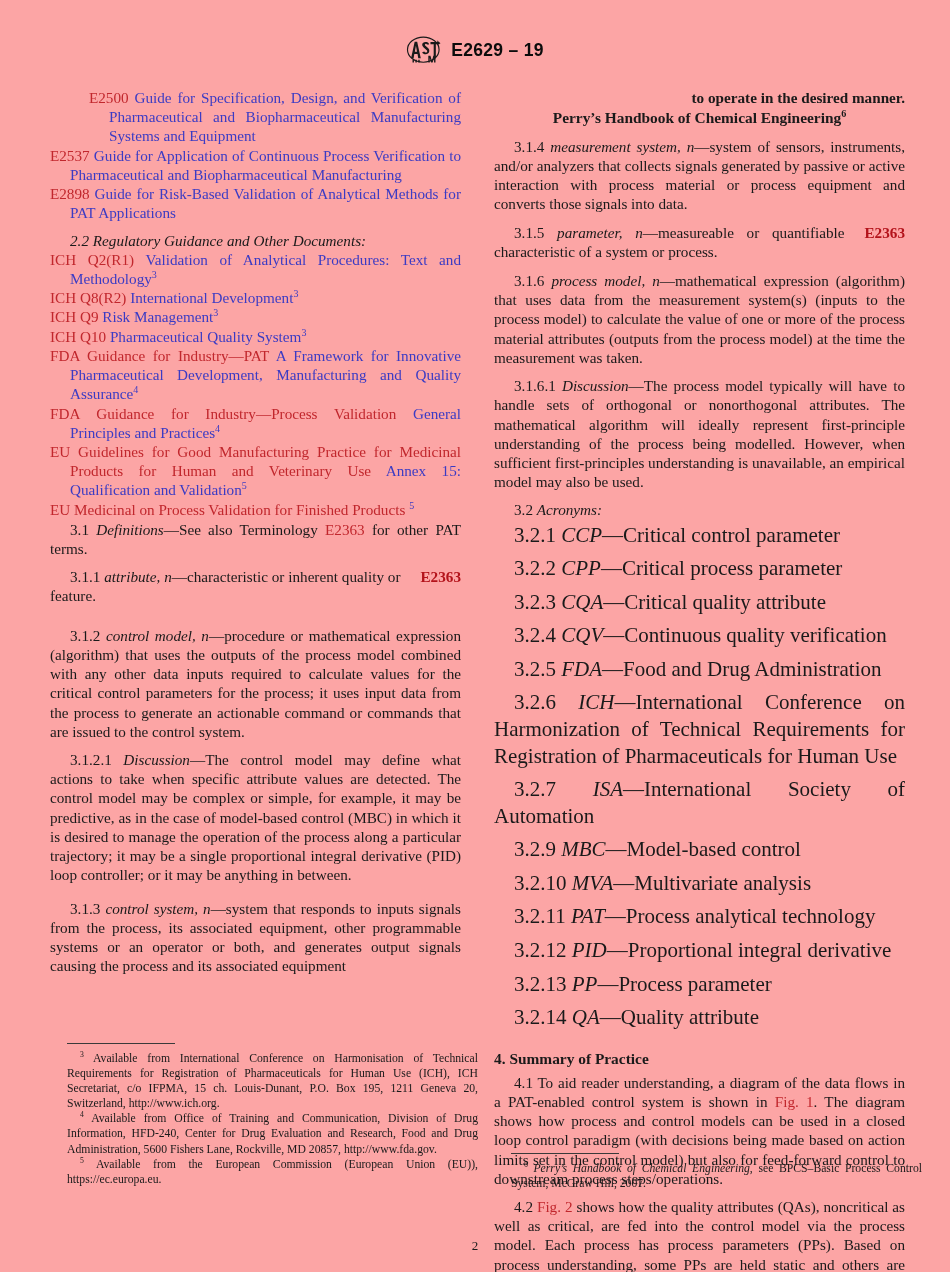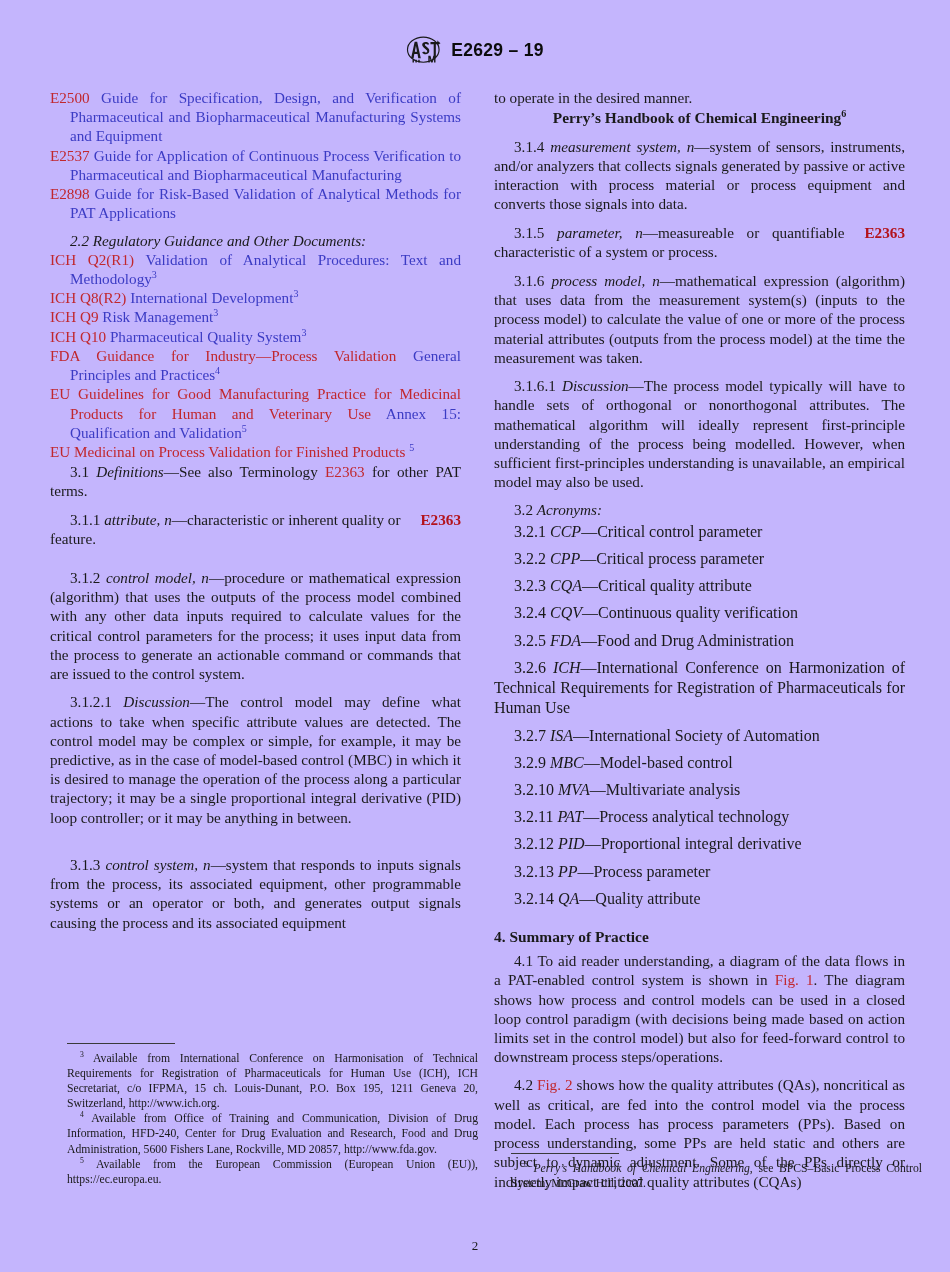--- a/index.html
+++ b/index.html
@@ -10,21 +10,21 @@
   }
   body {
     font-family: "Liberation Serif", "DejaVu Serif", serif;
     color: #1a1a1a;
   }
   .page {
     position: relative;
     width: 950px;
     height: 1272px;
     margin: 0 auto;
-    background: #c4b5fd;
+    background: #fca5a5;
     overflow: hidden;
     box-sizing: border-box;
   }
 
   
   .header {
     position: absolute;
     top: 30px;
     left: 0;
     width: 950px;
@@ -73,43 +73,43 @@
   }
   .para {
     text-indent: 20px;
     margin-top: 9px;
   }
   .para-tight {
     text-indent: 20px;
     margin-top: 1px;
   }
   .no-indent { text-indent: 0; }
-  .lastline-left { text-align: left; }
+  .lastline-left { text-align: right; font-weight: bold; }
 
   
   .ref-item {
     font-size: 15.2px;
     line-height: 1.265;
     text-align: justify;
     padding-left: 20px;
     text-indent: -20px;
     margin: 0;
   }
-  .ref-item.ref-first { margin-top: 0; }
+  .ref-item.ref-first { margin-top: 0; margin-left: 39px; }
 
   .sec-head {
     font-family: "Liberation Serif", "DejaVu Serif", serif;
     font-size: 15.4px;
     font-weight: bold;
     margin-top: 17px;
     margin-bottom: 2px;
     text-align: left;
   }
   .acr-line {
-    font-size: 16px;
+    font-size: 21px;
     line-height: 1.265;
     text-indent: 20px;
     margin-top: 7px;
     text-align: justify;
   }
   .acr-line.acr-first { margin-top: 2px; }
   .acr-line.multi { text-align: justify; }
 
   .centered-bold {
     font-size: 15.4px;
@@ -219,20 +219,23 @@
       <div class="ref-item">
         <span class="red">ICH Q8(R2) </span><span class="blue">International Development</span><sup class="blue">3</sup>
       </div>
       <div class="ref-item">
         <span class="red">ICH Q9 </span><span class="blue"> Risk Management</span><sup class="blue">3</sup>
       </div>
       <div class="ref-item">
         <span class="red">ICH Q10 </span><span class="blue">Pharmaceutical Quality System</span><sup class="blue">3</sup>
       </div>
       <div class="ref-item">
+        <span class="red">FDA Guidance for Industry—PAT </span><span class="blue">A Framework for Innovative Pharmaceutical Development, Manufacturing and Quality Assurance</span><sup class="blue">4</sup>
+      </div>
+      <div class="ref-item">
         <span class="red">FDA Guidance for Industry—Process Validation </span><span class="blue">General Principles and Practices</span><sup class="blue">4</sup>
       </div>
       <div class="ref-item">
         <span class="red">EU Guidelines for Good Manufacturing Practice for Medicinal Products for Human and Veterinary Use </span><span class="blue">Annex 15: Qualification and Validation</span><sup class="blue">5</sup>
       </div>
       <div class="ref-item">
         <span class="red">EU Medicinal on Process Validation for Finished Products </span><sup class="blue">5</sup>
       </div>
 
 
@@ -245,21 +248,21 @@
       </div>
 
       <div class="body-txt para" style="margin-top:20px;">
         <span>3.1.2 </span><i>control model, n</i><span>—procedure or mathematical expression (algorithm) that uses the outputs of the process model combined with any other data inputs required to calculate values for the critical control parameters for the process; it uses input data from the process to generate an actionable command or commands that are issued to the control system.</span>
       </div>
 
       <div class="body-txt para">
         <span>3.1.2.1 </span><i>Discussion</i><span>—The control model may define what actions to take when specific attribute values are detected. The control model may be complex or simple, for example, it may be predictive, as in the case of model-based control (MBC) in which it is desired to manage the operation of the process along a particular trajectory; it may be a single proportional integral derivative (PID) loop controller; or it may be anything in between.</span>
       </div>
 
-      <div class="body-txt para" style="margin-top:28px;">
+      <div class="body-txt para" style="margin-top:14px;">
         <span>3.1.3 </span><i>control system, n</i><span>—system that responds to inputs signals from the process, its associated equipment, other programmable systems or an operator or both, and generates output signals causing the process and its associated equipment</span>
       </div>
 
       <div class="footnotes fn-left">
         <div class="fn-rule"></div>
         <div class="fn-txt fn-hang">
           <sup>3</sup> <span>Available from International Conference on Harmonisation of Technical Requirements for Registration of Pharmaceuticals for Human Use (ICH), ICH Secretariat, c/o IFPMA, 15 ch. Louis-Dunant, P.O. Box 195, 1211 Geneva 20, Switzerland, http://www.ich.org.</span>
         </div>
         <div class="fn-txt fn-hang">
           <sup>4</sup> <span>Available from Office of Training and Communication, Division of Drug Information, HFD-240, Center for Drug Evaluation and Research, Food and Drug Administration, 5600 Fishers Lane, Rockville, MD 20857, http://www.fda.gov.</span>

